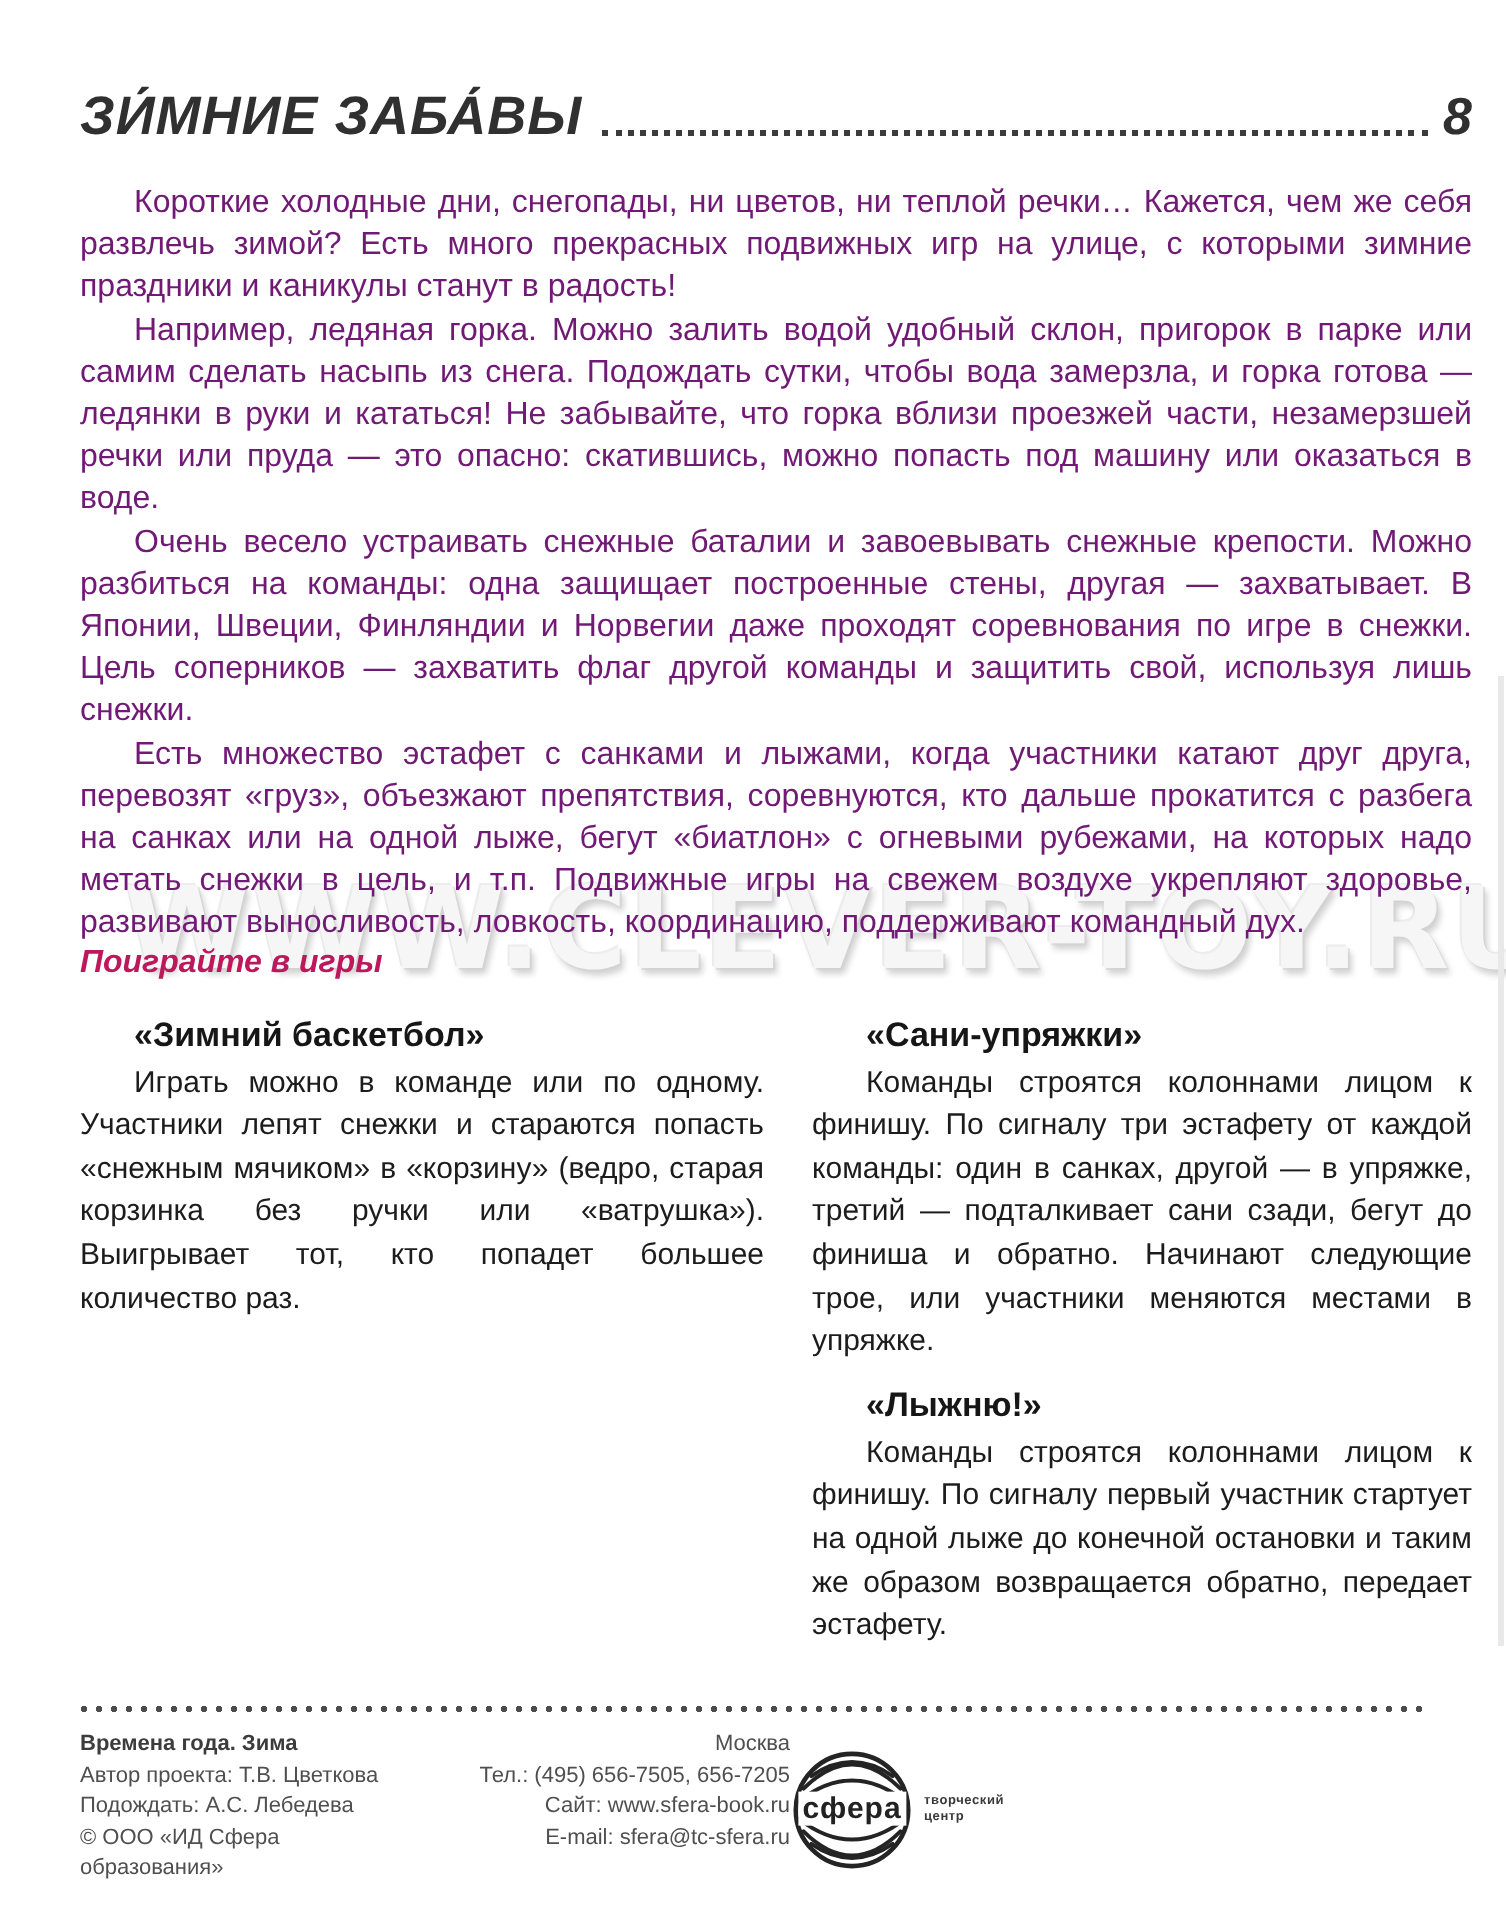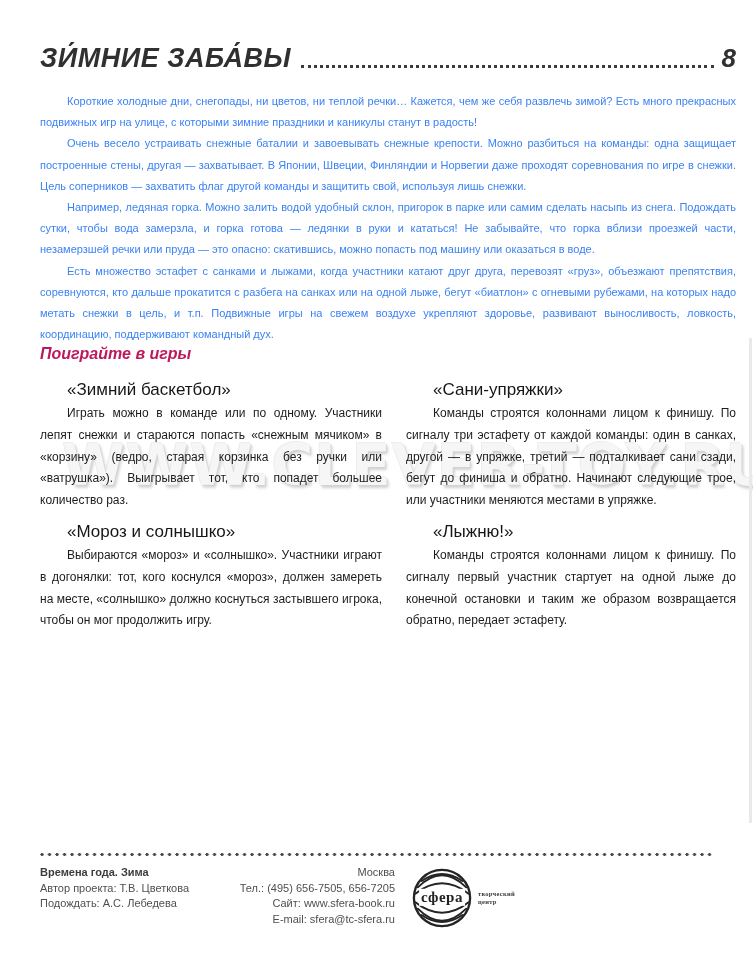--- a/index.html
+++ b/index.html
@@ -49,60 +49,60 @@
     margin: 0 8px 6px 10px; height: 0;
   }
   .pagenum {
     font-style: italic; font-weight: bold;
     font-size: 26px; color: #303030;
   }
 
   
   .intro { margin-top: 17px; }
   .intro p {
-    font-size: 11px; line-height: 21.2px;
+    font-size: 16px; line-height: 21.2px;
     text-align: justify; text-indent: 27px;
-    color: #3b82f6;
+    color: #701a75;
   }
 
   
   .section-title {
     font-style: italic; font-weight: bold;
     font-size: 16px; color: #be185d;
   }
 
   
   .columns { display: flex; gap: 24px; margin-top: 6px; }
   .col { flex: 1 1 0; }
   .col-left { flex: 0 0 342px; }
   .game h3 {
-    font-size: 17px; font-weight: normal; color: #161616;
+    font-size: 17px; font-weight: bold; color: #161616;
     padding-left: 27px; margin: 11px 0 3px 0;
   }
   .game p {
-    font-size: 12px; line-height: 21.6px;
+    font-size: 15px; line-height: 21.6px;
     text-align: justify; text-indent: 27px;
     color: #1c1c1c;
   }
 
   
   .footer { position: absolute; left: 40px; right: 38px; top: 852px; z-index: 2; }
   .dots {
     height: 5px;
     background-image: radial-gradient(circle at 2px 2.5px, #4c4c4c 1.5px, transparent 1.7px);
     background-size: 7.5px 5px;
     background-repeat: repeat-x;
   }
   .footer-cols { display: flex; margin-top: 8px; }
   .fcol { font-size: 11px; line-height: 15.5px; color: #4f4f4f; }
   .fcol-1 { width: 165px; }
   .fcol-2 { width: 190px; text-align: right; }
   .fbold { font-weight: bold; color: #3c3c3c; }
 
-  .flogo { display: flex; align-items: center; margin-left: 16px; margin-top: 2px; font-family: Liberation Serif, serif; }
+  .flogo { display: flex; align-items: center; margin-left: 0; margin-top: 2px; }
   .logo-wrap { position: relative; width: 62px; height: 62px; }
   .logo-wrap svg { display: block; }
   .logo-word {
     position: absolute; left: 50%; top: 50%;
     transform: translate(-50%, -54%);
     background: #ffffff;
     padding: 0 2px;
     font-weight: bold; font-size: 15px; letter-spacing: 0.5px;
     color: #222;
   }
@@ -124,36 +124,32 @@
   <div class="content">
 
     <header class="header">
       <span class="title">ЗИ́МНИЕ ЗАБА́ВЫ</span>
       <span class="leader"></span>
       <span class="pagenum">8</span>
     </header>
 
     <section class="intro">
       <p>Короткие холодные дни, снегопады, ни цветов, ни теплой речки… Кажется, чем же себя развлечь зимой? Есть много прекрасных подвижных игр на улице, с которыми зимние праздники и каникулы станут в радость!</p>
+      <p>Например, ледяная горка. Можно залить водой удобный склон, пригорок в парке или самим сделать насыпь из снега. Подождать сутки, чтобы вода замерзла, и горка готова — ледянки в руки и кататься! Не забывайте, что горка вблизи проезжей части, незамерзшей речки или пруда — это опасно: скатившись, можно попасть под машину или оказаться в воде.</p>
       <p>Очень весело устраивать снежные баталии и завоевывать снежные крепости. Можно разбиться на команды: одна защищает построенные стены, другая — захватывает. В Японии, Швеции, Финляндии и Норвегии даже проходят соревнования по игре в снежки. Цель соперников — захватить флаг другой команды и защитить свой, используя лишь снежки.</p>
-      <p>Например, ледяная горка. Можно залить водой удобный склон, пригорок в парке или самим сделать насыпь из снега. Подождать сутки, чтобы вода замерзла, и горка готова — ледянки в руки и кататься! Не забывайте, что горка вблизи проезжей части, незамерзшей речки или пруда — это опасно: скатившись, можно попасть под машину или оказаться в воде.</p>
       <p>Есть множество эстафет с санками и лыжами, когда участники катают друг друга, перевозят «груз», объезжают препятствия, соревнуются, кто дальше прокатится с разбега на санках или на одной лыже, бегут «биатлон» с огневыми рубежами, на которых надо метать снежки в цель, и т.п. Подвижные игры на свежем воздухе укрепляют здоровье, развивают выносливость, ловкость, координацию, поддерживают командный дух.</p>
     </section>
 
     <h2 class="section-title">Поиграйте в игры</h2>
 
     <div class="columns">
       <div class="col col-left">
         <div class="game">
           <h3>«Зимний баскетбол»</h3>
           <p>Играть можно в команде или по одному. Участники лепят снежки и стараются попасть «снежным мячиком» в «корзину» (ведро, старая корзинка без ручки или «ватрушка»). Выигрывает тот, кто попадет большее количество раз.</p>
-        </div>
-        <div class="game">
-          <h3>«Мороз и солнышко»</h3>
-          <p>Выбираются «мороз» и «солнышко». Участники играют в догонялки: тот, кого коснулся «мороз», должен замереть на месте, «солнышко» должно коснуться застывшего игрока, чтобы он мог продолжить игру.</p>
         </div>
       </div>
       <div class="col">
         <div class="game">
           <h3>«Сани-упряжки»</h3>
           <p>Команды строятся колоннами лицом к финишу. По сигналу три эстафету от каждой команды: один в санках, другой — в упряжке, третий — подталкивает сани сзади, бегут до финиша и обратно. Начинают следующие трое, или участники меняются местами в упряжке.</p>
         </div>
         <div class="game">
           <h3>«Лыжню!»</h3>
           <p>Команды строятся колоннами лицом к финишу. По сигналу первый участник стартует на одной лыже до конечной остановки и таким же образом возвращается обратно, передает эстафету.</p>
@@ -163,20 +159,21 @@
 
   </div>
 
   <footer class="footer">
     <div class="dots"></div>
     <div class="footer-cols">
       <div class="fcol fcol-1">
         <div class="fbold">Времена года. Зима</div>
         <div>Автор проекта: Т.В. Цветкова</div>
         <div>Подождать: А.С. Лебедева</div>
+        <div>© ООО «ИД Сфера образования»</div>
       </div>
       <div class="fcol fcol-2">
         <div>Москва</div>
         <div>Тел.: (495) 656-7505, 656-7205</div>
         <div>Сайт: www.sfera-book.ru</div>
         <div>E-mail: sfera@tc-sfera.ru</div>
       </div>
       <div class="flogo">
         <div class="logo-wrap">
           <svg width="62" height="62" viewBox="0 0 64 64">

